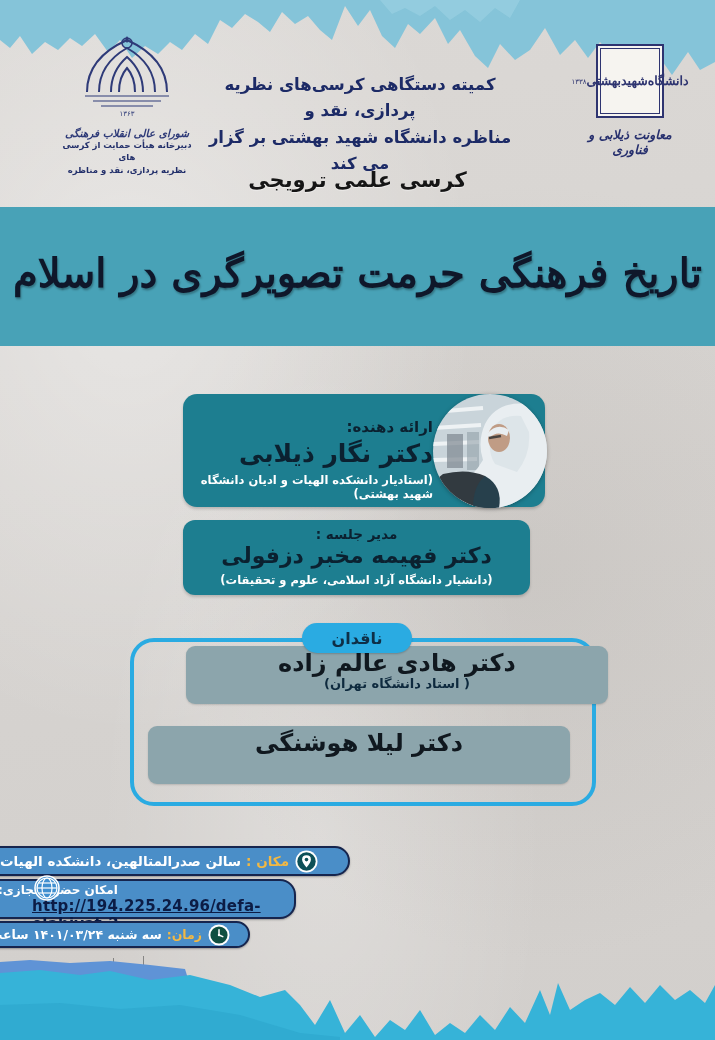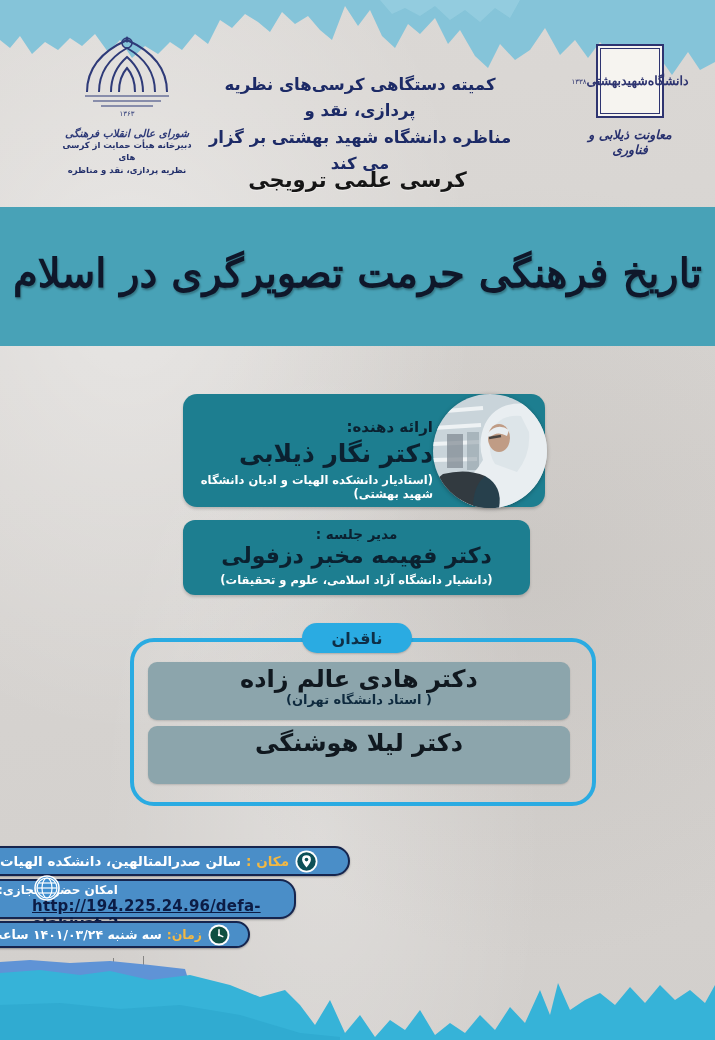--- a/index.html
+++ b/index.html
@@ -163,21 +163,21 @@
   <div class="abs card moderator-card">
     <div class="inner">
       <div class="role-label">مدیر جلسه :</div>
       <div class="moderator-name">دکتر فهیمه مخبر دزفولی</div>
       <div class="affil">(دانشیار دانشگاه آزاد اسلامی، علوم و تحقیقات)</div>
     </div>
   </div>
 
   <div class="abs naqadan-pill">ناقدان</div>
   <div class="abs critics-frame">
-    <div class="critic-bar" style="top:20px;">
+    <div class="critic-bar" style="top:4px;margin-left:38px;">
       <div class="name">دکتر هادی عالم زاده</div>
       <div class="sub">( استاد دانشگاه تهران)</div>
     </div>
     <div class="critic-bar" style="top:84px;">
       <div class="name">دکتر لیلا هوشنگی</div>
     </div>
   </div>
 
   <div class="pill pill-loc">
     <span class="icon-gap">

